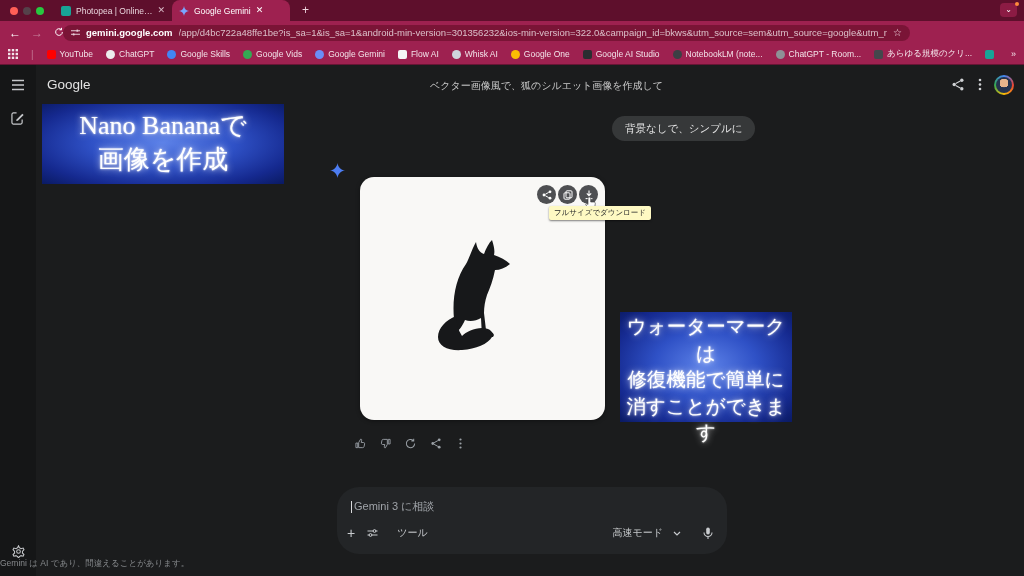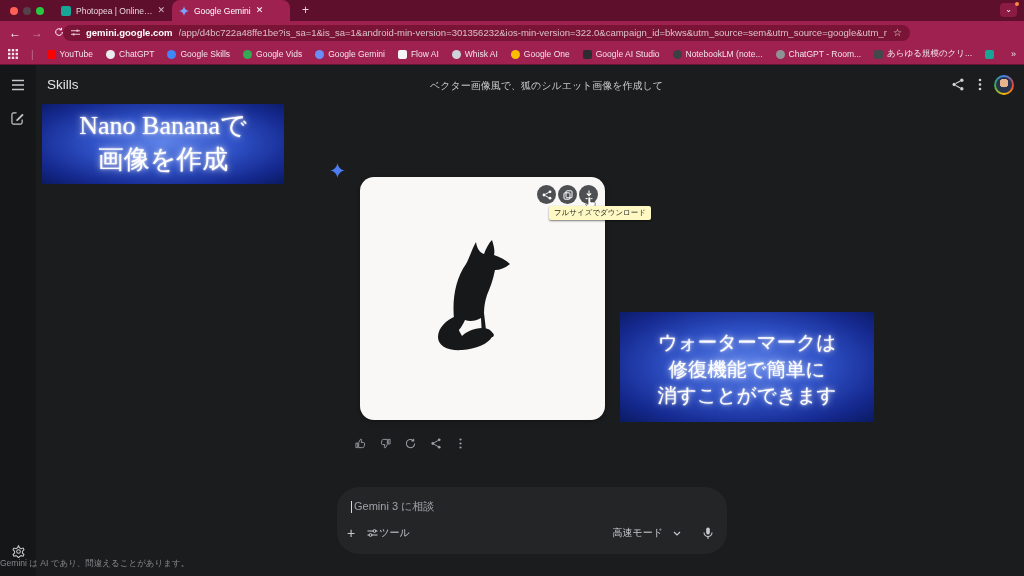--- a/index.html
+++ b/index.html
@@ -43,21 +43,21 @@
   .app-title{color:#e3e3e3;font-size:13.5px;font-weight:500;}
   .pinned{color:#c9c9c9;font-size:10px;}
   .hdr-ic{color:#cfd1d4;}
   .avatar{width:20px;height:20px;border-radius:50%;background:conic-gradient(#4285f4,#ea4335,#fbbc04,#34a853,#4285f4);display:flex;align-items:center;justify-content:center;}
   .avatar-inner{width:16px;height:16px;border-radius:50%;background:radial-gradient(circle at 50% 38%,#e8b48c 0 34%,#24324e 35% 100%);}
 
   .bluecard{background:radial-gradient(ellipse at 50% 48%,#5d82e8 0%,#2f51c6 42%,#15298f 78%,#0a1a62 100%);
     color:#fff;font-family:"Liberation Serif","DejaVu Serif",serif;text-align:center;
     text-shadow:0 0 7px rgba(255,255,255,.85),0 0 2px rgba(255,255,255,.9);}
   .titlecard{left:42px;top:104px;width:242px;height:80px;font-size:26px;line-height:34px;padding-top:5px;}
-  .wmcard{left:620px;top:312px;width:254px;height:110px;font-size:19.5px;line-height:26.5px;padding-top:18px;}
+  .wmcard{left:620px;top:312px;width:172px;height:110px;font-size:19.5px;line-height:26.5px;padding-top:2px;}
 
   .bubble{left:612px;top:116px;height:25px;border-radius:13px;background:var(--bubble);color:#e6e6e6;
     font-size:10.5px;line-height:25px;padding:0 13px;}
 
   .imgcard{left:360px;top:177px;width:245px;height:243px;border-radius:14px;background:var(--gemini_card);box-shadow:0 1px 4px rgba(0,0,0,.4);}
   .imgbtn{position:absolute;width:19px;height:19px;border-radius:50%;background:rgba(68,70,73,.95);display:flex;align-items:center;justify-content:center;}
   .tooltip{left:549px;top:206px;background:#fef9c3;color:#1f2124;font-size:7.5px;padding:2px 5px;border-radius:2px;box-shadow:0 1px 2px rgba(0,0,0,.5);white-space:nowrap;}
   .actrow{left:352px;top:436px;display:flex;gap:8px;align-items:center;color:#9aa0a6;}
   .actrow .ai{width:17px;height:14px;display:flex;align-items:center;justify-content:center;}
 
@@ -235,21 +235,21 @@
     </svg>
   <svg class="abs sideicon" style="left:11px;top:112px;" width="13" height="13" viewBox="0 0 14 14">
       <path d="M12 8v3.4a1.6 1.6 0 0 1-1.6 1.6H2.6A1.6 1.6 0 0 1 1 11.4V2.6A1.6 1.6 0 0 1 2.6 1H6" fill="none" stroke="#c6c8cb" stroke-width="1.3"></path>
       <path d="M6 8l6.2-6.2 1.4 1.4L7.4 9.4 5.6 9.8z" fill="#c6c8cb"></path>
     </svg>
   <svg class="abs sideicon" style="left:12px;top:545px;" width="13" height="13" viewBox="0 0 14 14">
       <path d="M7 0.8 8 3a4.2 4.2 0 0 1 1.6.9l2.4-.6.9 1.8-1.7 1.7a4 4 0 0 1 0 1.8l1.7 1.7-.9 1.8-2.4-.6a4.2 4.2 0 0 1-1.6.9L7 14.2 6 12.4a4.2 4.2 0 0 1-1.6-.9l-2.4.6-.9-1.8 1.7-1.7a4 4 0 0 1 0-1.8L1.1 5.1 2 3.3l2.4.6A4.2 4.2 0 0 1 6 3z" fill="none" stroke="#c6c8cb" stroke-width="1.1"></path>
       <circle cx="7" cy="7" r="2" fill="none" stroke="#c6c8cb" stroke-width="1.1"></circle>
     </svg>
 
-  <span class="abs app-title" style="left:47px;top:77px;">Skills</span>
+  <span class="abs app-title" style="left:47px;top:77px;">Google</span>
   <span class="abs pinned" style="left:430px;top:79px;text-align:center;">ベクター画像風で、狐のシルエット画像を作成して</span>
   <svg class="abs hdr-ic" style="left:952px;top:78px;" width="12" height="13" viewBox="0 0 12 13">
       <circle cx="9.8" cy="2.2" r="1.7" fill="#cfd1d4"></circle>
       <circle cx="2.2" cy="6.5" r="1.7" fill="#cfd1d4"></circle>
       <circle cx="9.8" cy="10.8" r="1.7" fill="#cfd1d4"></circle>
       <path d="M3.7 5.6 8.3 3M3.7 7.4 8.3 10" stroke="#cfd1d4" stroke-width="1.1"></path>
     </svg>
   <svg class="abs hdr-ic" style="left:978px;top:78px;" width="4" height="13" viewBox="0 0 4 13">
       <circle cx="2" cy="2" r="1.3" fill="#cfd1d4"></circle>
       <circle cx="2" cy="6.5" r="1.3" fill="#cfd1d4"></circle>
@@ -257,20 +257,21 @@
     </svg>
   <span class="abs avatar" style="left:994px;top:75px;">
       <span class="avatar-inner"></span>
     </span>
 
   <div class="abs bluecard titlecard">
     <div>Nano Bananaで</div>
     <div>画像を作成</div>
   </div>
 
+  <div class="abs bubble">背景なしで、シンプルに</div>
 
   <svg class="abs" style="left:330px;top:163px;" width="15" height="15" viewBox="0 0 16 16">
     <path d="M8 0C8.6 4.5 11.5 7.4 16 8 11.5 8.6 8.6 11.5 8 16 7.4 11.5 4.5 8.6 0 8 4.5 7.4 7.4 4.5 8 0Z" fill="#4d7df2"></path>
   </svg>
 
   <div class="abs imgcard"></div>
   <svg class="abs" style="left:432px;top:238px;" width="100" height="120" viewBox="0 0 100 120">
     <path fill="#17181a" d="M44 4C45 10 47 14 52 16 54 10 57 5 60 2 62 8 63 13 62 17 68 19 74 22 78 26 73 30 68 32 63 32 61 42 58 50 55 57 53 63 52 69 52 75L54 92C58 93 61 94 62 97L61 99 50 99 49 80C44 83 38 84 33 82 30 89 26 94 21 96 22 90 23 85 22 81 20 60 24 40 34 26 37 21 40 11 44 4Z"></path>
     <path fill="#17181a" d="M24 78C14 82 6 90 6 99 6 108 16 113 30 112 44 111 56 106 60 99 62 94 58 90 50 90 42 90 34 94 30 98 26 92 24 84 24 78Z"></path>
   </svg>
@@ -340,21 +341,21 @@
     </span>
   </div>
 
   <div class="abs inputbox"></div>
   <div class="abs placeholder">
     <span class="caret"></span>
     <span>Gemini 3 に相談</span>
   </div>
   <div class="abs inrow-l">
     <span style="font-size:14px;line-height:14px;">+</span>
-    <span style="display:flex;align-items:center;gap:1px;">
+    <span style="display:flex;align-items:center;gap:19px;">
       <svg width="11" height="10" viewBox="0 0 11 10">
           <path d="M0.5 3h6M8.5 3h2M4.5 7h6M0.5 7h2" stroke="#c8cbce" stroke-width="1.1"></path>
           <circle cx="7.5" cy="3" r="1.4" fill="none" stroke="#c8cbce" stroke-width="1"></circle>
           <circle cx="3.5" cy="7" r="1.4" fill="none" stroke="#c8cbce" stroke-width="1"></circle>
         </svg>
       <span class="mode">ツール</span>
     </span>
   </div>
   <div class="abs inrow-r">
     <span class="mode">高速モード</span>

